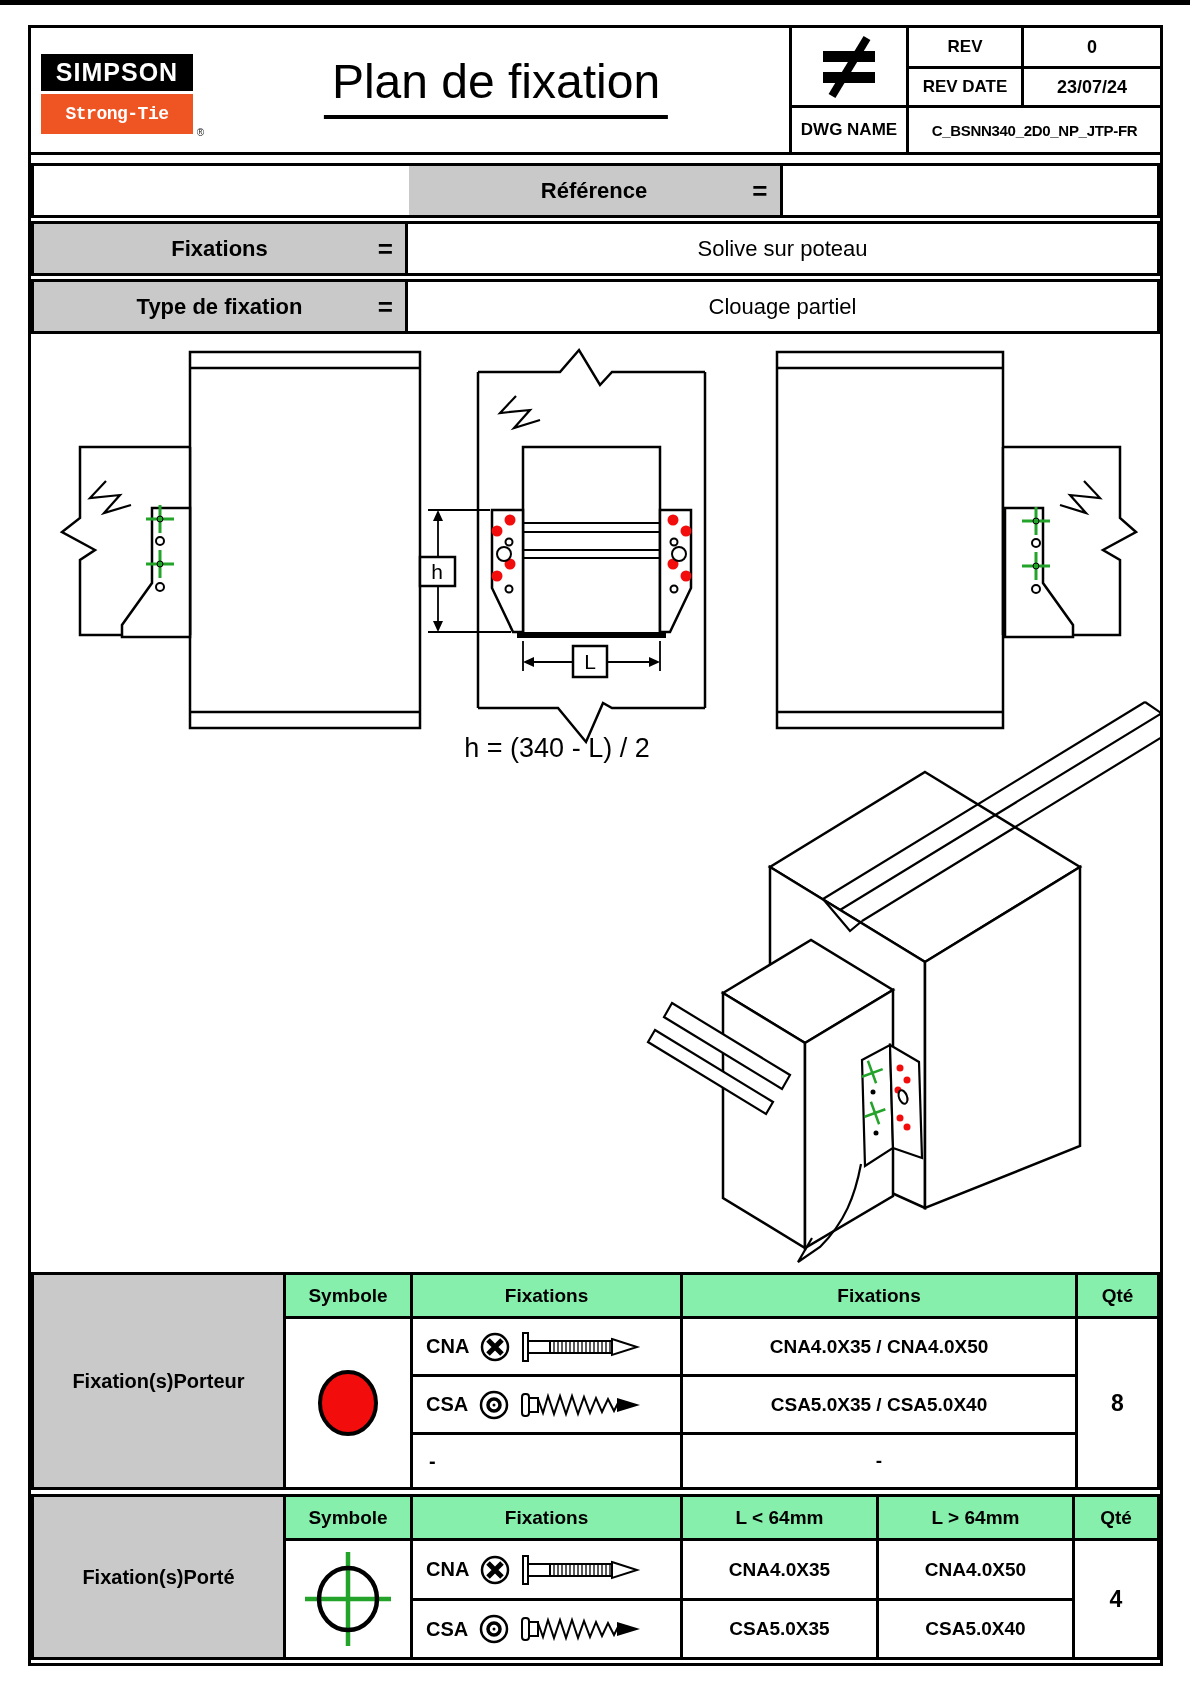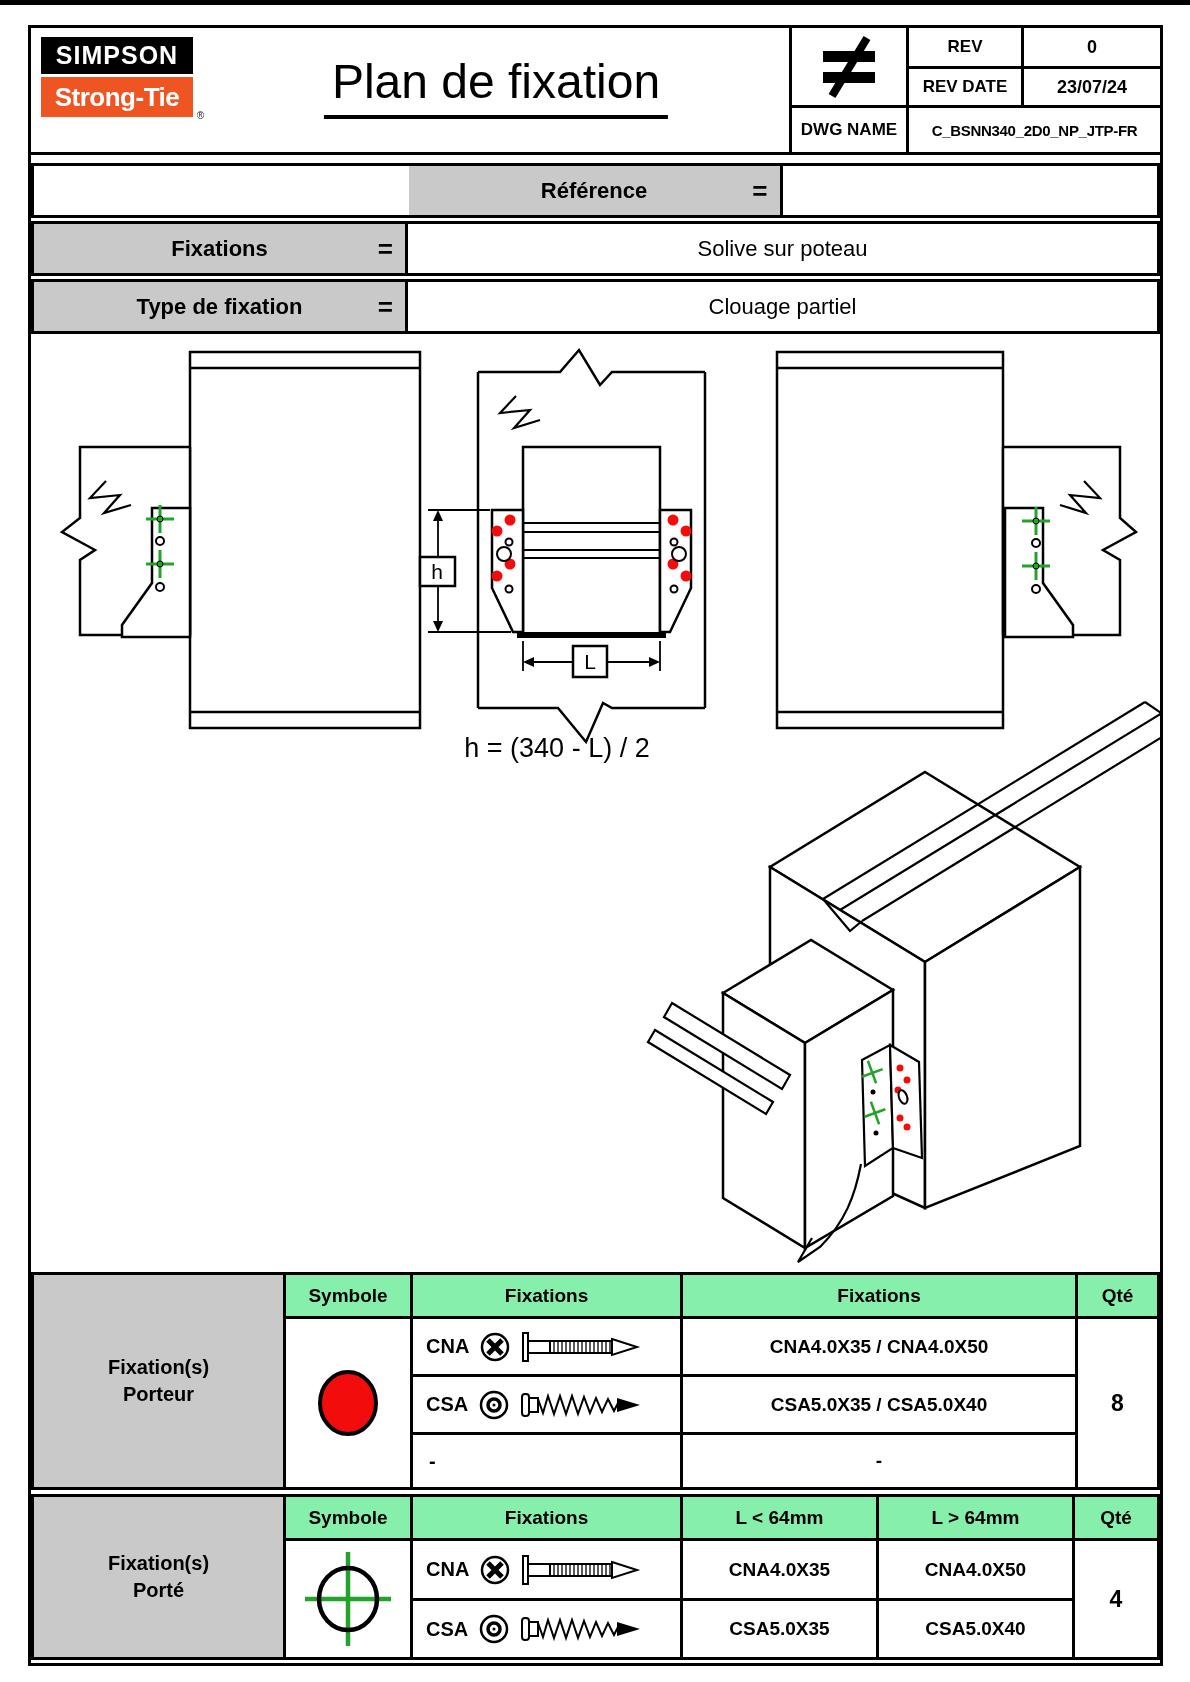--- a/index.html
+++ b/index.html
@@ -8,28 +8,28 @@
     width:1190px; height:1682px; position:relative;
     font-family:"Liberation Sans", sans-serif; color:#000;
   }
   .topstrip { position:absolute; left:0; top:0; width:1190px; height:5px; background:#000; }
   .frame {
     position:absolute; left:28px; top:25px; width:1135px; height:1641px;
     border:3px solid #000; background:#fff;
   }
   
   .header { position:absolute; left:0; top:0; width:1129px; height:127px; border-bottom:3px solid #000; }
-  .logo { position:absolute; left:10px; top:9px; width:152px; }
+  .logo { position:absolute; left:10px; top:26px; width:152px; }
   .logo-simpson {
     background:#000; color:#fff; height:37px; display:flex; align-items:center; justify-content:center;
     font-weight:bold; font-size:25px; letter-spacing:1px;
   }
   .logo-strongtie {
     margin-top:3px; background:#ef5423; color:#fff; height:40px; display:flex; align-items:center; justify-content:center;
-    font-family:Liberation Sans, sans-serif; font-weight:bold; font-size:26px; letter-spacing:-0.5px;
+    font-family:Liberation Mono, monospace; font-weight:bold; font-size:18px; letter-spacing:-0.5px;
   }
   .logo-reg { position:absolute; right:-11px; bottom:-4px; font-size:10px; color:#222; }
   .title {
     position:absolute; left:465px; top:26px; transform:translateX(-50%);
     font-size:48px; font-weight:400; white-space:nowrap;
     border-bottom:4px solid #000; padding:0 8px 6px 8px;
   }
   .revblock {
     position:absolute; right:0; top:0; width:371px; height:124px;
     display:grid; grid-template-columns:114px 112px 1fr; grid-template-rows:38px 36px 1fr;
@@ -58,21 +58,21 @@
   svg text { font-family:"Liberation Sans", sans-serif; fill:#000; stroke:none; }
   
   .fixtable {
     position:absolute; left:0; width:1129px; background:#000;
     border:3px solid #000; display:grid; gap:3px;
   }
   .t1 { top:1244px; height:218px; grid-template-columns:249px 124px 267px 392px 1fr; grid-template-rows:41px 55px 55px 1fr; }
   .t2 { top:1466px; height:166px; grid-template-columns:249px 124px 267px 193px 193px 1fr; grid-template-rows:41px 57px 1fr; }
   .cell { background:#fff; display:flex; align-items:center; justify-content:center; }
   .hdr { background:#86efac; font-weight:bold; font-size:19px; }
-  .glabel { background:#c9c9c9; font-weight:bold; font-size:20px; flex-direction:column; line-height:1.35; }
+  .glabel { background:#c9c9c9; font-weight:bold; font-size:20px; flex-direction:row; line-height:1.35; }
   .val { font-weight:bold; font-size:19px; }
   .qty { font-weight:bold; font-size:23px; }
   .namecell { justify-content:flex-start; padding-left:13px; gap:10px; font-weight:bold; font-size:20px; }
   .dashcell { justify-content:flex-start; padding-left:16px; font-weight:bold; font-size:20px; }
 </style>
 </head>
 <body>
 
 <div class="topstrip"></div>
 

